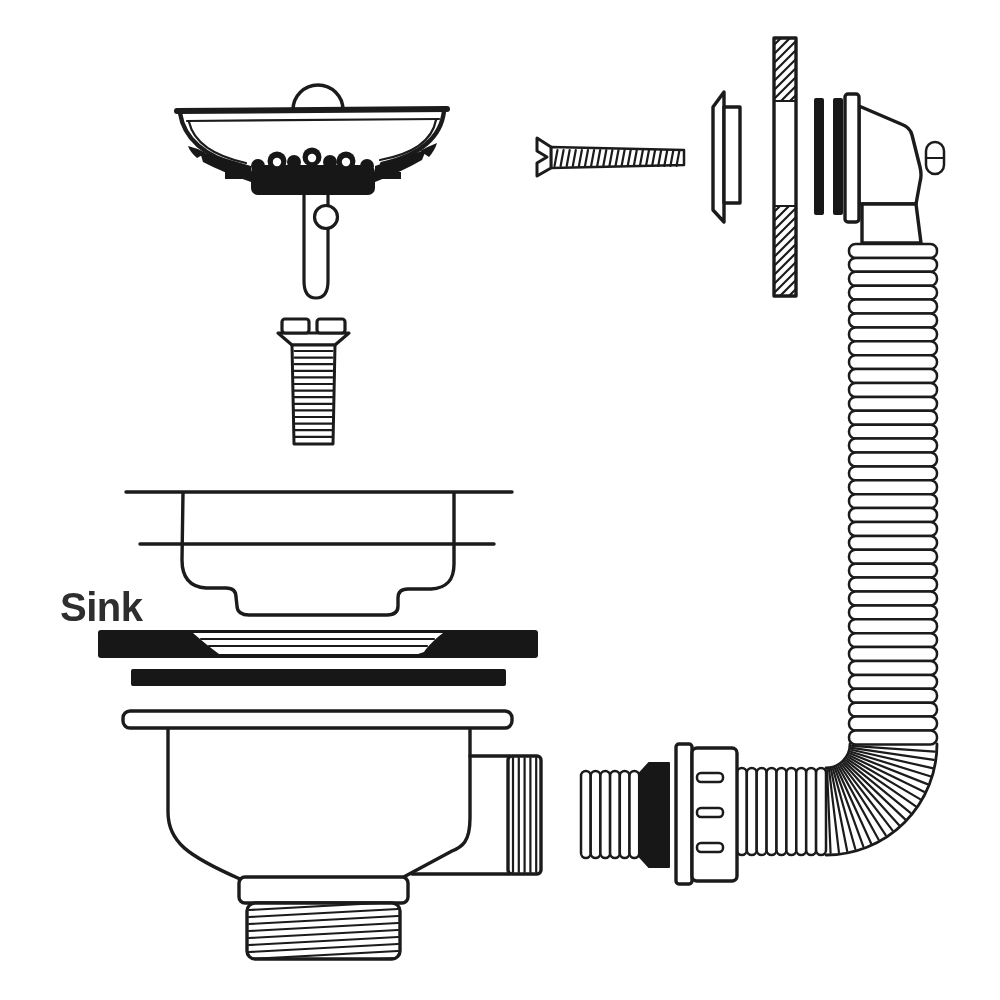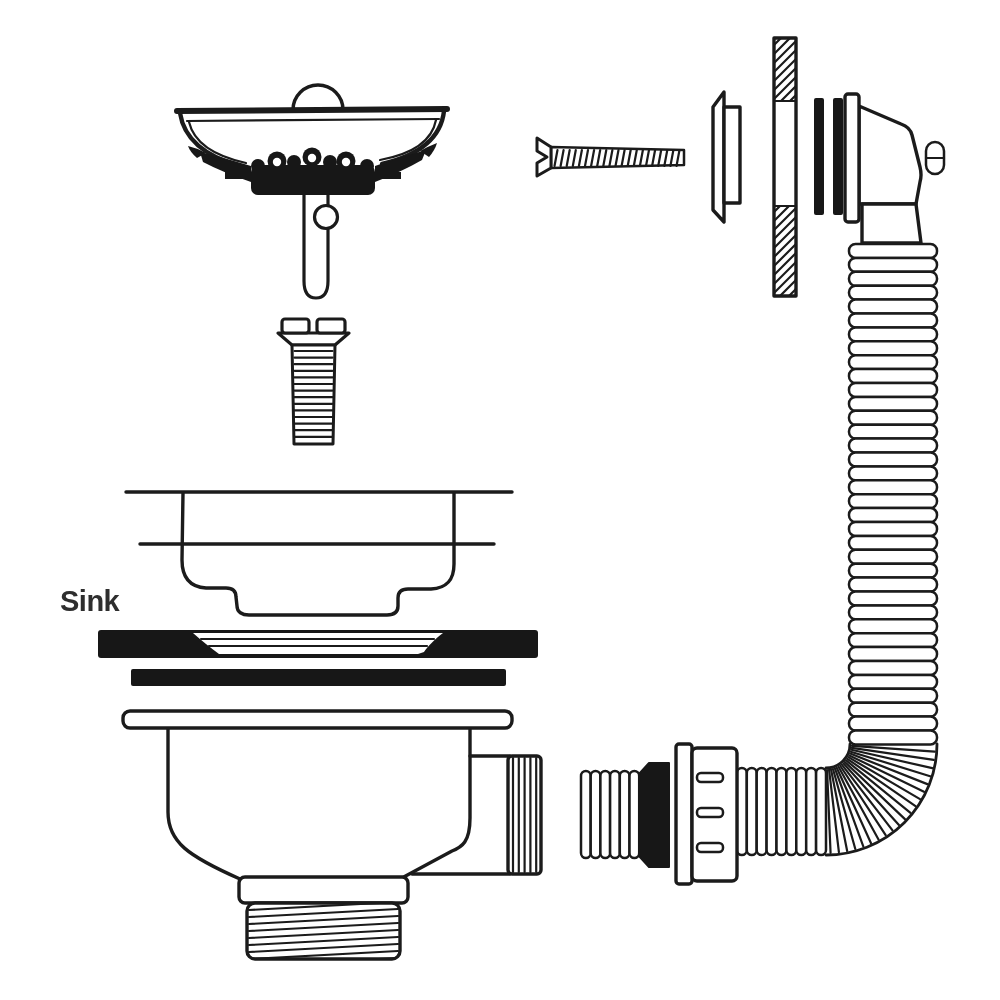--- a/index.html
+++ b/index.html
@@ -8,21 +8,21 @@
   #diagram-svg{position:absolute;left:0;top:0;}
   
   .o3{stroke:#1b1b1b;stroke-width:3.4;fill:#ffffff;stroke-linejoin:round;}
   .o3n{stroke:#1b1b1b;stroke-width:3.4;fill:none;stroke-linecap:round;stroke-linejoin:round;}
   .o25{stroke:#1b1b1b;stroke-width:2.5;fill:#ffffff;stroke-linejoin:round;}
   .t2{stroke:#1b1b1b;stroke-width:2.2;fill:none;stroke-linecap:round;}
   .rim{stroke:#1b1b1b;stroke-width:6;fill:none;stroke-linecap:round;}
   .side{stroke:#1b1b1b;stroke-width:4.4;fill:none;stroke-linecap:round;}
   .blk{fill:#171717;stroke:none;}
   .whitefill{fill:#ffffff;stroke:none;}
-  #sink-label{position:absolute;left:60px;top:585px;font-size:29px;font-weight:600;
+  #sink-label{position:absolute;left:60px;top:585px;font-size:40px;font-weight:600;
               color:#2e2e2e;letter-spacing:-0.5px;}
 </style>
 </head>
 <body>
 
 <div id="stage">
 
   <svg id="diagram-svg" width="1000" height="1000" viewBox="0 0 1000 1000">
     <defs>
       <clipPath id="clip-bottom-threads">

